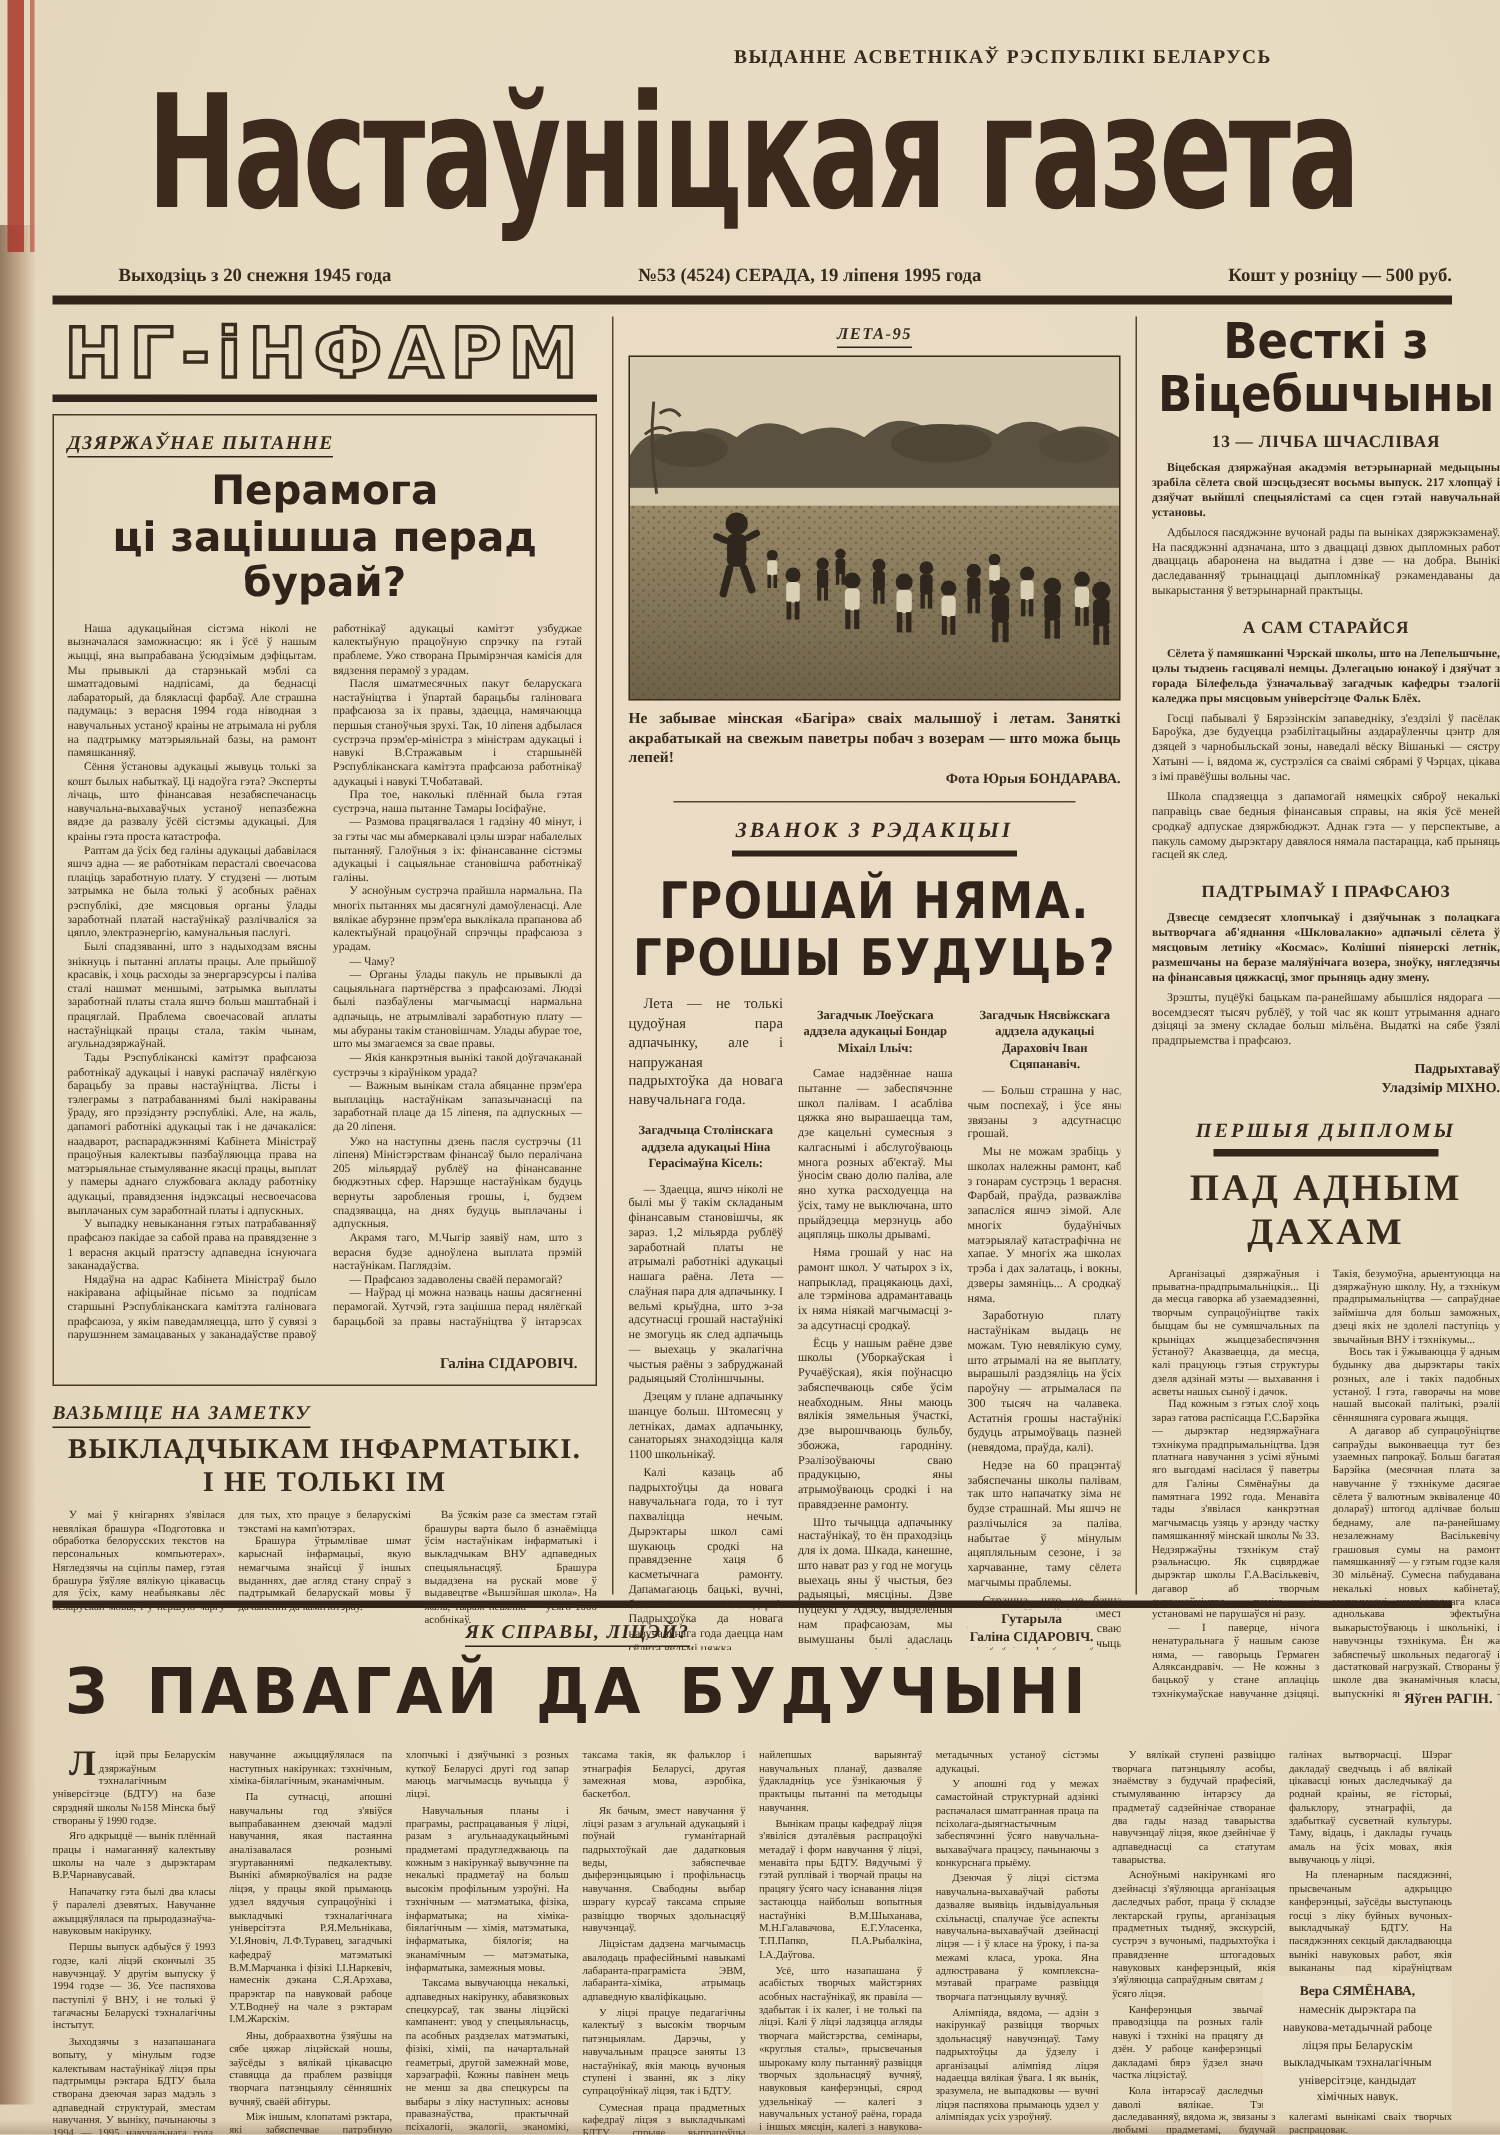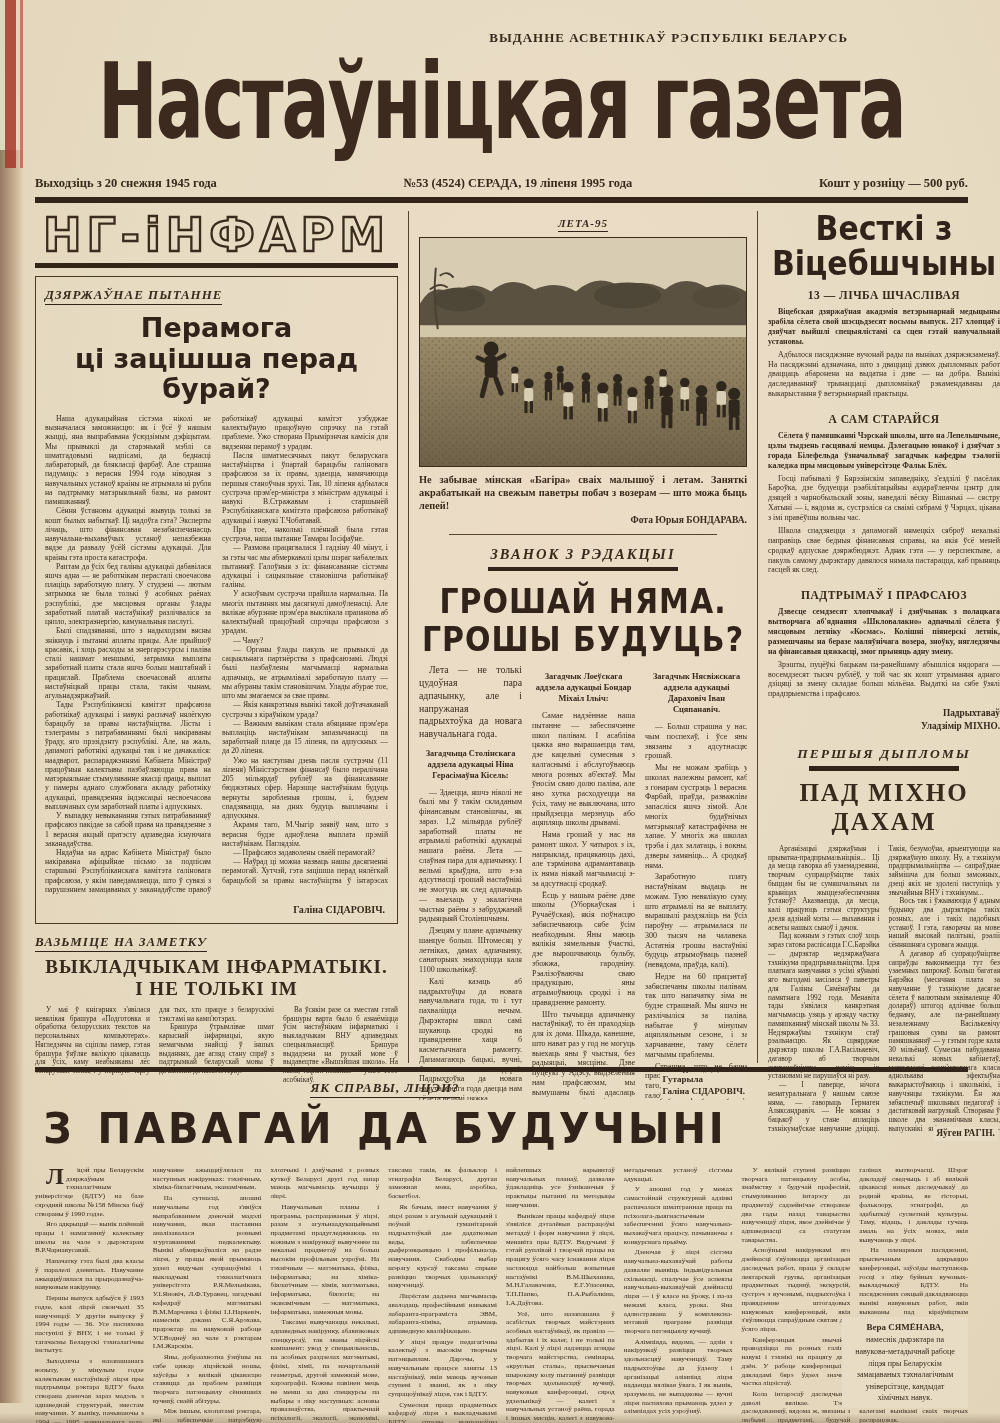--- a/index.html
+++ b/index.html
@@ -18,21 +18,21 @@
 
   .inner{position:absolute;left:35px;right:32px;top:0;}
 
   
   .edition{ text-align:right;margin:30px 120px 0 0;font-weight:bold;font-size:13px;letter-spacing:1px;}
   .masthead{height:112px;margin-top:2px;overflow:visible;text-align:center;}
   .masthead span{display:inline-block;font-family:"DejaVu Sans",sans-serif;font-weight:bold;
         font-size:70px;letter-spacing:-2px;color:#3c2a1e;
         transform:scaleY(1.5) scaleX(1.02);transform-origin:50% 18%;white-space:nowrap;}
   .dateline{display:flex;justify-content:space-between;align-items:center;
-        font-weight:bold;font-size:12.5px;margin-top:16px;}
+        font-weight:bold;font-size:12.5px;margin-top:16px;margin-left:44px;}
   .rule-big{height:6px;background:#33241a;margin-top:6px;}
 
   
   .mainrow{display:flex;margin-top:8px;height:852px;}
   .colL{width:363px;flex:none;}
   .colM{width:328px;flex:none;margin:0 0 0 10px;padding:0 10px;border-left:1px solid #57432e;border-right:1px solid #57432e;}
   .colR{width:232px;flex:none;padding-left:10px;}
 
   
   .brand{font-family:"DejaVu Sans",sans-serif;font-weight:bold;font-size:46px;letter-spacing:5px;
@@ -67,22 +67,22 @@
   .call-kick{margin-top:11px;text-align:center;font-style:italic;font-weight:bold;font-size:14.5px;letter-spacing:2px;}
   .call-bar{width:190px;height:4px;background:#33241a;margin:4px auto 0 auto;}
   .headM{font-family:"DejaVu Sans",sans-serif;font-weight:bold;font-size:30px;line-height:1.13;
          letter-spacing:1px;text-align:center;margin:12px 0 10px 0;color:#32231a;
          transform:scaleY(1.12);transform-origin:top;}
   .speak{display:flex;gap:10px;height:436px;overflow:hidden;position:relative;margin-top:14px;}
   .speak .sc{width:103px;flex:none;text-align:justify;font-size:8px;line-height:1.22;}
   .speak .sc p{margin:0 0 2px 0;text-indent:10px;}
   .intro{font-size:9.8px;line-height:1.3;text-align:justify;}
   .sptitle{font-weight:bold;text-align:center;font-size:8.4px;line-height:1.3;margin:8px 0 6px 0;}
-  .byl-g{position:absolute;right:0;bottom:2px;background:#e9dcc4;padding:1px 2px;
-         font-weight:bold;font-size:9px;text-align:left;line-height:1.3;}
+  .byl-g{position:absolute;right:16px;bottom:2px;background:#e9dcc4;padding:1px 2px;
+         font-weight:bold;font-size:9px;text-align:center;line-height:1.3;}
 
   
   .headR{font-family:"DejaVu Sans",sans-serif;font-weight:bold;font-size:30px;line-height:1.07;
          text-align:center;color:#32231a;transform:scaleY(1.1);transform-origin:top;}
   .sec h3{text-align:center;font-size:11.5px;letter-spacing:.5px;margin:14px 0 6px 0;}
   .sec p{margin:0 0 3px 0;text-indent:10px;text-align:justify;font-size:7.9px;line-height:1.25;}
   .sec p:first-of-type{font-weight:bold;}
   .prepared{text-align:right;font-weight:bold;font-size:9.3px;line-height:1.35;margin-top:8px;}
   .dipl-kick{margin-top:14px;text-align:center;font-style:italic;font-weight:bold;font-size:13.5px;letter-spacing:2px;}
   .dipl-bar{width:150px;height:5px;background:#33241a;margin:4px auto 0 auto;}
@@ -319,21 +319,21 @@
             </div>
         </div>
         <div class="prepared">
             <div>Падрыхтаваў</div>
             <div>Уладзімір МІХНО.</div>
           </div>
 
         <div class="dipl-kick">ПЕРШЫЯ ДЫПЛОМЫ</div>
         <div class="dipl-bar"></div>
         <div class="headR2">
-            <div>ПАД МІХНО</div>
+            <div>ПАД АДНЫМ</div>
             <div>ДАХАМ</div>
           </div>
         <div class="body2b">
           <div>
               <p>Арганізацыі дзяржаўныя і прыватна-прадпрымальніцкія... Ці да месца гаворка аб узаемадзеянні, творчым супрацоўніцтве такіх быццам бы не сумяшчальных па крыніцах жыццезабеспячэння ўстаноў? Аказваецца, да месца, калі працуюць гэтыя структуры дзеля адзінай мэты — выхавання і асветы нашых сыноў і дачок.</p>
               <p>Пад кожным з гэтых слоў хоць зараз гатова распісацца Г.С.Барэйка — дырэктар недзяржаўнага тэхнікума прадпрымальніцтва. Ідэя платнага навучання з усімі яўнымі яго выгодамі насілася ў паветры для Галіны Сямёнаўны да памятнага 1992 года. Менавіта тады з'явілася канкрэтная магчымасць узяць у арэнду частку памяшканняў мінскай школы № 33. Недзяржаўны тэхнікум стаў рэальнасцю. Як сцвярджае дырэктар школы Г.А.Васількевіч, дагавор аб творчым супрацоўніцтве паміж іх установамі не парушаўся ні разу.</p>
               <p>— І паверце, нічога ненатуральнага ў нашым саюзе няма, — гаворыць Гермаген Аляксандравіч. — Не кожны з бацькоў у стане аплаціць тэхнікумаўскае навучанне дзіцяці. Такія, безумоўна, арыентуюцца на дзяржаўную школу. Ну, а тэхнікум прадпрымальніцтва — сапраўднае займішча для больш заможных, дзеці якіх не здолелі паступіць у звычайныя ВНУ і тэхнікумы...</p>
               <p>Вось так і ўжываюцца ў адным будынку два дырэктары такіх розных, але і такіх падобных устаноў. І гэта, гаворачы на мове нашай высокай палітыкі, рэаліі сённяшняга суровага жыцця.</p>
               <p>А дагавор аб супрацоўніцтве сапраўды выконваецца тут без узаемных папрокаў. Больш багатая Барэйка (месячная плата за навучанне ў тэхнікуме дасягае сёлета ў валютным эквіваленце 40 долараў) штогод адлічвае больш беднаму, але па-ранейшаму незалежнаму Васількевічу грашовыя сумы на рамонт памяшканняў — у гэтым годзе каля 30 мільёнаў. Сумесна пабудавана некалькі новых кабінетаў, магчымасці камп'ютэрнага класа аднолькава эфектыўна выкарыстоўваюць і школьнікі, і навучэнцы тэхнікума. Ён жа забяспечыў школьных педагогаў і дастатковай нагрузкай. Створаны ў школе два эканамічныя класы, выпускнікі якіх па жаданню — патэнцыяльныя навучэнцы тэхнікума. Галіна Сямёнаўна не нарадуецца: у яе ўстанову прыходзяць больш падрыхтаваныя ў эканамічных прамудрасцях вучні. Сёлета, напрыклад, у тэхнікум пасля 11 класаў школы прыйшло шэсць такіх юнакоў і дзяўчат. Нават не выходзячы за парог школы...</p>
             </div>
@@ -347,21 +347,21 @@
       <div class="bot-kick"><u>ЯК СПРАВЫ, ЛІЦЭЙ?</u></div>
       <div class="headB">З ПАВАГАЙ ДА БУДУЧЫНІ</div>
     </div>
     <div class="cols8">
       <div style="display:contents"><p>Ліцэй пры Беларускім дзяржаўным тэхналагічным універсітэце (БДТУ) на базе сярэдняй школы №158 Мінска быў створаны ў 1990 годзе.</p><p>Яго адкрыццё — вынік плённай працы і намаганняў калектыву школы на чале з дырэктарам В.Р.Чарнавусавай.</p><p>Напачатку гэта былі два класы ў паралелі дзевятых. Навучанне ажыццяўлялася па прыродазнаўча-навуковым накірунку.</p><p>Першы выпуск адбыўся ў 1993 годзе, калі ліцэй скончылі 35 навучэнцаў. У другім выпуску ў 1994 годзе — 36. Усе паспяхова паступілі ў ВНУ, і не толькі ў тагачасны Беларускі тэхналагічны інстытут.</p><p>Зыходзячы з назапашанага вопыту, у мінулым годзе калектывам настаўнікаў ліцэя пры падтрымцы рэктара БДТУ была створана дзеючая зараз мадэль з адпаведнай структурай, зместам навучання. У выніку, пачынаючы з 1994 — 1995 навучальнага года, навучанне ажыццяўлялася па наступных накірунках: тэхнічным, хіміка-біялагічным, эканамічным.</p><p>Па сутнасці, апошні навучальны год з'явіўся выпрабаваннем дзеючай мадэлі навучання, якая пастаянна аналізавалася рознымі згуртаваннямі педкалектыву. Вынікі абмяркоўваліся на радзе ліцэя, у працы якой прымаюць удзел вядучыя супрацоўнікі і выкладчыкі тэхналагічнага універсітэта Р.Я.Мельнікава, У.І.Яновіч, Л.Ф.Туравец, загадчыкі кафедраў матэматыкі В.М.Марчанка і фізікі І.І.Наркевіч, намеснік дэкана С.Я.Арэхава, прарэктар па навуковай рабоце У.Т.Воднеў на чале з рэктарам І.М.Жарскім.</p><p>Яны, добраахвотна ўзяўшы на сябе цяжар ліцэйскай ношы, заўсёды з вялікай цікавасцю ставяцца да праблем развіцця творчага патэнцыялу сённяшніх вучняў, сваёй абітуры.</p><p>Між іншым, клопатамі рэктара, які забяспечвае патрэбную колькасць месц у інтэрнаце, хлопчыкі і дзяўчынкі з розных куткоў Беларусі другі год запар маюць магчымасць вучыцца ў ліцэі.</p><p>Навучальныя планы і праграмы, распрацаваныя ў ліцэі, разам з агульнаадукацыйнымі прадметамі прадугледжваюць па кожным з накірункаў вывучэнне па некалькі прадметаў на больш высокім профільным узроўні. На тэхнічным — матэматыка, фізіка, інфарматыка; на хіміка-біялагічным — хімія, матэматыка, інфарматыка, біялогія; на эканамічным — матэматыка, інфарматыка, замежныя мовы.</p><p>Таксама вывучаюцца некалькі, адпаведных накірунку, абавязковых спецкурсаў, так званы ліцэйскі кампанент: увод у спецыяльнасць, па асобных раздзелах матэматыкі, фізікі, хіміі, па начартальнай геаметрыі, другой замежнай мове, харэаграфіі. Кожны павінен мець не менш за два спецкурсы па выбары з ліку наступных: асновы правазнаўства, практычнай псіхалогіі, экалогіі, эканомікі, моўнага этыкету, інфарматыкі, а таксама такія, як фальклор і этнаграфія Беларусі, другая замежная мова, аэробіка, баскетбол.</p><p>Як бачым, змест навучання ў ліцэі разам з агульнай адукацыяй і поўнай гуманітарнай падрыхтоўкай дае дадатковыя веды, забяспечвае дыферэнцыяцыю і профільнасць навучання. Свабодны выбар шэрагу курсаў таксама спрыяе развіццю творчых здольнасцяў навучэнцаў.</p><p>Ліцэістам дадзена магчымасць авалодаць прафесійнымі навыкамі лабаранта-праграміста ЭВМ, лабаранта-хіміка, атрымаць адпаведную кваліфікацыю.</p><p>У ліцэі працуе педагагічны калектыў з высокім творчым патэнцыялам. Дарэчы, у навучальным працэсе заняты 13 настаўнікаў, якія маюць вучоныя ступені і званні, як з ліку супрацоўнікаў ліцэя, так і БДТУ.</p><p>Сумесная праца прадметных кафедраў ліцэя з выкладчыкамі БДТУ спрыяе выпрацоўцы найлепшых варыянтаў навучальных планаў, дазваляе ўдакладніць усе ўзнікаючыя ў практыцы пытанні па методыцы навучання.</p><p>Вынікам працы кафедраў ліцэя з'явіліся дэталёвыя распрацоўкі метадаў і форм навучання ў ліцэі, менавіта пры БДТУ. Вядучымі ў гэтай руплівай і творчай працы на працягу ўсяго часу існавання ліцэя застаюцца найбольш вопытныя настаўнікі В.М.Шыханава, М.Н.Галавачова, Е.Г.Уласенка, Т.П.Папко, П.А.Рыбалкіна, І.А.Даўгова.</p><p>Усё, што назапашана ў асабістых творчых майстэрнях асобных настаўнікаў, як правіла — здабытак і іх калег, і не толькі па ліцэі. Калі ў ліцэі ладзяцца агляды творчага майстэрства, семінары, «круглыя сталы», прысвечаныя шырокаму колу пытанняў развіцця творчых здольнасцяў вучняў, навуковыя канферэнцыі, сярод удзельнікаў — калегі з навучальных устаноў раёна, горада і іншых мясцін, калегі з навукова-метадычных устаноў сістэмы адукацыі.</p><p>У апошні год у межах самастойнай структурнай адзінкі распачалася шматгранная праца па псіхолага-дыягнастычным забеспячэнні ўсяго навучальна-выхаваўчага працэсу, пачынаючы з конкурснага прыёму.</p><p>Дзеючая ў ліцэі сістэма навучальна-выхаваўчай работы дазваляе выявіць індывідуальныя схільнасці, спалучае ўсе аспекты навучальна-выхаваўчай дзейнасці ліцэя — і ў класе на ўроку, і па-за межамі класа, урока. Яна адлюстравана ў комплексна-мэтавай праграме развіцця творчага патэнцыялу вучняў.</p><p>Алімпіяда, вядома, — адзін з накірункаў развіцця творчых здольнасцяў навучэнцаў. Таму падрыхтоўцы да ўдзелу і арганізацыі алімпіяд ліцэя надаецца вялікая ўвага. І як вынік, зразумела, не выпадковы — вучні ліцэя паспяхова прымаюць удзел у алімпіядах усіх узроўняў.</p><p>У вялікай ступені развіццю творчага патэнцыялу асобы, знаёмству з будучай прафесіяй, стымуляванню інтарэсу да прадметаў садзейнічае створанае два гады назад таварыства навучэнцаў ліцэя, якое дзейнічае ў адпаведнасці са статутам таварыства.</p><p>Асноўнымі накірункамі яго дзейнасці з'яўляюцца арганізацыя даследчых работ, праца ў складзе лектарскай групы, арганізацыя прадметных тыдняў, экскурсій, сустрэч з вучонымі, падрыхтоўка і правядзенне штогадовых навуковых канферэнцый, якія з'яўляюцца сапраўдным святам для ўсяго ліцэя.</p><p>Канферэнцыя звычайна праводзіцца па розных галінах навукі і тэхнікі на працягу двух дзён. У рабоце канферэнцыі з дакладамі бярэ ўдзел значная частка ліцэістаў.</p><p>Кола інтарэсаў даследчыкаў даволі вялікае. Тэмы даследаванняў, вядома ж, звязаны з любымі прадметамі, будучай прафесійнай дзейнасцю ў розных галінах вытворчасці. Шэраг дакладаў сведчыць і аб вялікай цікавасці юных даследчыкаў да роднай краіны, яе гісторыі, фальклору, этнаграфіі, да здабыткаў сусветнай культуры. Таму, відаць, і даклады гучаць амаль на ўсіх мовах, якія вывучаюць у ліцэі.</p><p>На пленарным пасяджэнні, прысвечаным адкрыццю канферэнцыі, заўсёды выступаюць госці з ліку буйных вучоных-выкладчыкаў БДТУ. На пасяджэннях секцый дакладваюцца вынікі навуковых работ, якія выкананы пад кіраўніцтвам настаўнікаў ліцэя, выкладчыкаў кафедраў і спецыялістаў даследчых лабараторый БДТУ.</p><p>У межах канферэнцыі працуюць стэндавыя сесіі, а таксама выставы работ навучэнцаў «У дапамогу настаўніку».</p><p>На пасяджэнні секцыі па пытаннях педагогікі дакладчыкі з ліку настаўнікаў ліцэя дзеляцца з калегамі вынікамі сваіх творчых распрацовак.</p></div>
       <div class="byl-b">
           <div>Вера СЯМЁНАВА,</div>
           <div>намеснік дырэктара па</div>
           <div>навукова-метадычнай рабоце</div>
           <div>ліцэя пры Беларускім</div>
-          <div>замацаваных тэхналагічным</div>
+          <div>выкладчыкам тэхналагічным</div>
           <div>універсітэце, кандыдат</div>
           <div>хімічных навук.</div>
         </div>
     </div>
   </div>
 
   <div class="edge-bottom"></div>
 </div>
 
 </body></html>

